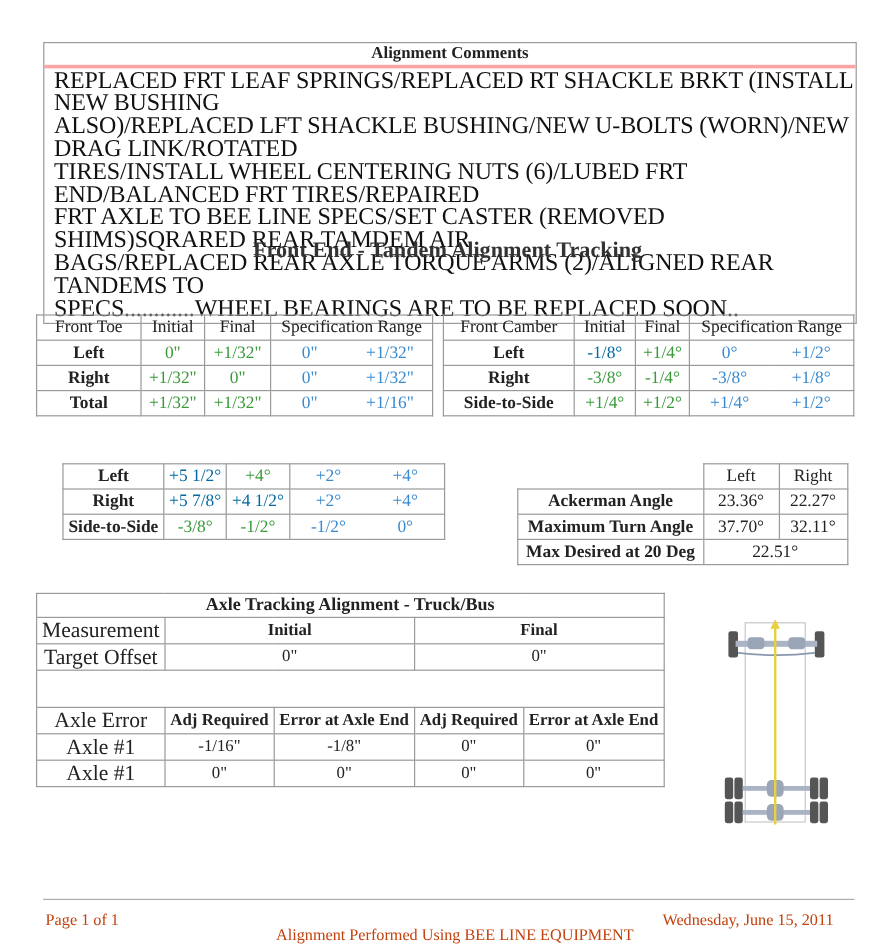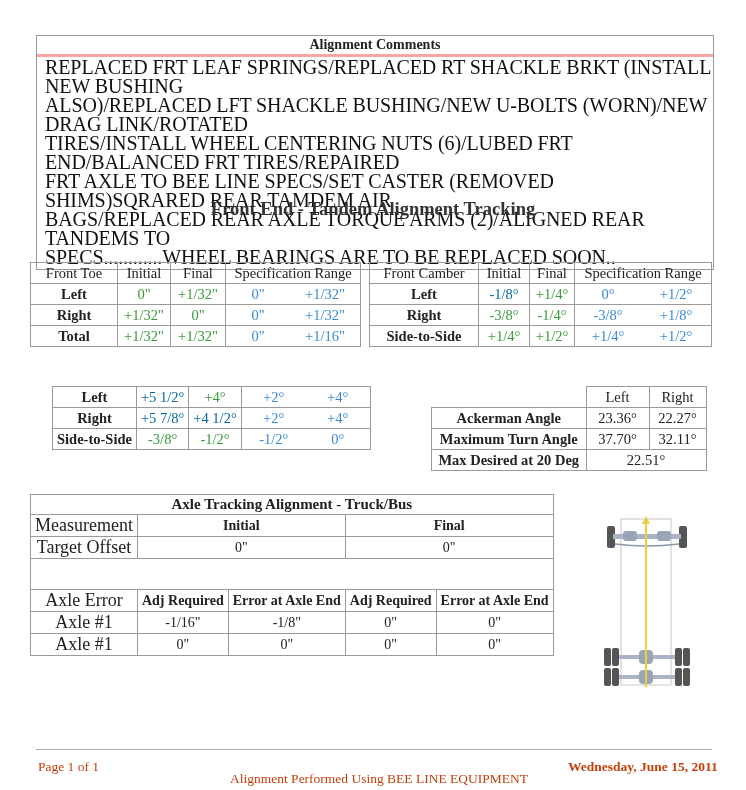--- a/index.html
+++ b/index.html
@@ -35,21 +35,21 @@
   #axle td.lab { font-weight: normal; font-size: 18px; }
   #axle td.hd { font-weight: bold; }
   #axle tr.spacer td { height: 30px; }
 
   #truck { left: 603px; top: 514px; width: 90px; height: 175px; }
 
   #footer-line { left: 36px; top: 749px; width: 676px; border-top: 1px solid #aaa; }
   .foot { top: 759px; font-size: 13.5px; color: #c2410c; }
   #foot-page { left: 38px; }
   #foot-center { left: 230px; margin-top: 12px; }
-  #foot-date { left: 568px; font-weight: bold; }
+  #foot-date { left: 552px; }
 </style>
 </head>
 <body>
 
 <div id="comments" class="abs">
   <div class="head">Alignment Comments</div>
   <div class="body">
     <div>REPLACED FRT LEAF SPRINGS/REPLACED RT SHACKLE BRKT (INSTALL NEW BUSHING</div>
     <div>ALSO)/REPLACED LFT SHACKLE BUSHING/NEW U-BOLTS (WORN)/NEW DRAG LINK/ROTATED</div>
     <div>TIRES/INSTALL WHEEL CENTERING NUTS (6)/LUBED FRT END/BALANCED FRT TIRES/REPAIRED</div>

